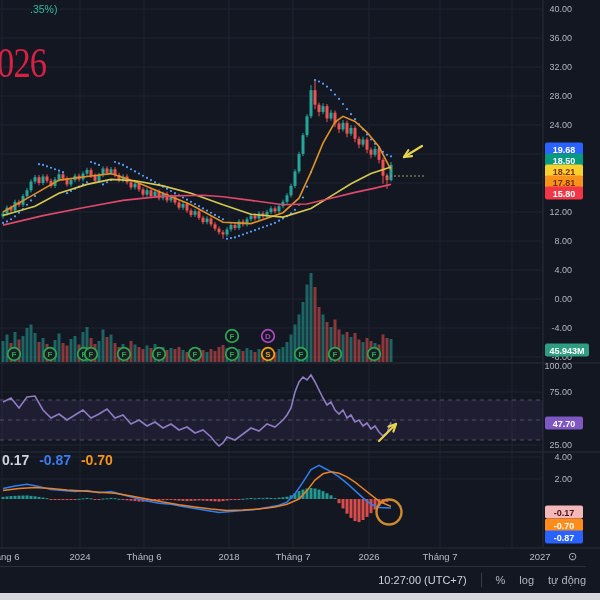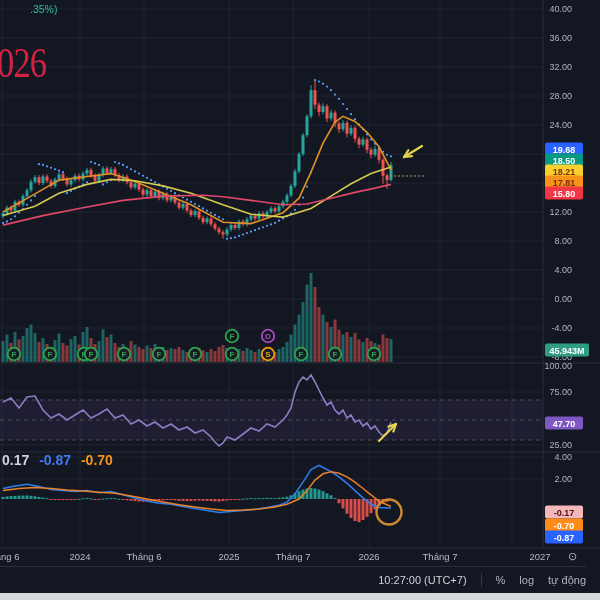--- a/index.html
+++ b/index.html
@@ -673,21 +673,21 @@
     <span class="mv1">0.17</span>
     <span class="mv2">-0.87</span>
     <span class="mv3">-0.70</span>
   </div>
 
   <div id="time-axis">
     <span class="taxis-icon">⊙</span>
   <span class="ttick" style="left: 2px;">Tháng 6</span>
       <span class="ttick" style="left: 80px;">2024</span>
       <span class="ttick" style="left: 144px;">Tháng 6</span>
-      <span class="ttick" style="left: 229px;">2025</span>
+      <span class="ttick" style="left: 229px;">2018</span>
       <span class="ttick" style="left: 293px;">Tháng 7</span>
       <span class="ttick" style="left: 369px;">2026</span>
       <span class="ttick" style="left: 440px;">Tháng 7</span>
       <span class="ttick" style="left: 512px; margin-left: 28px;">2027</span>
     </div>
 
   <div id="price-axis-hit"></div>
 
   <div class="toolbar">
     <span class="clock">10:27:00 (UTC+7)</span>

